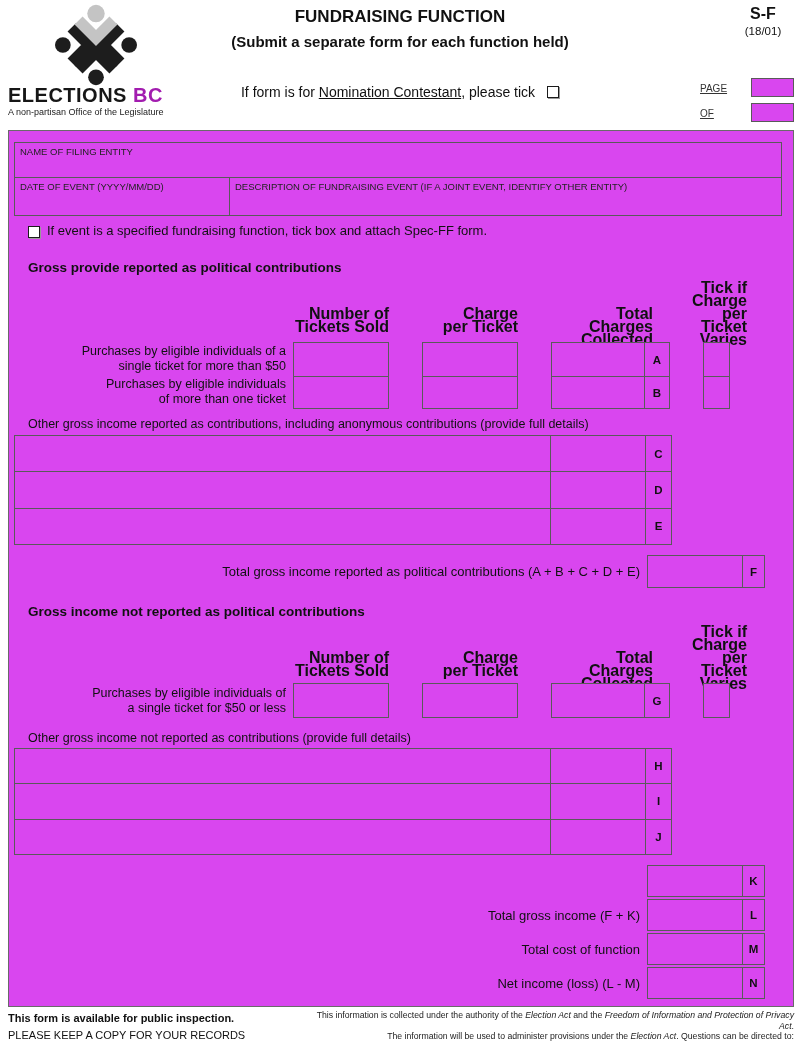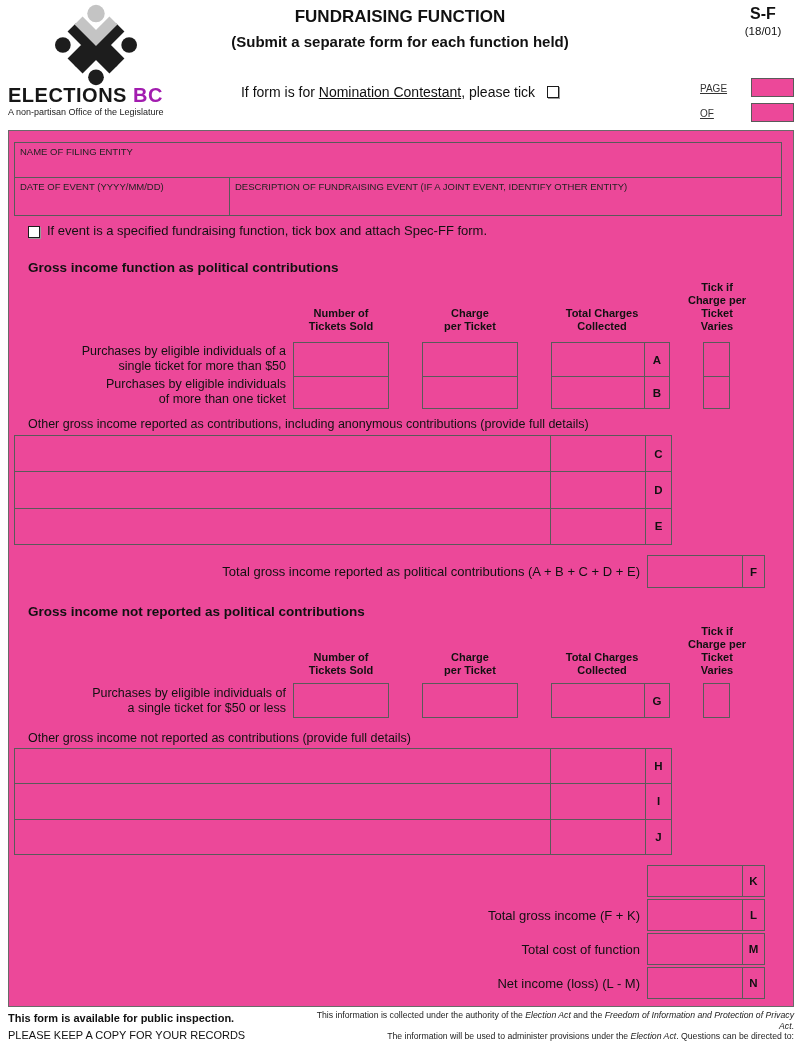--- a/index.html
+++ b/index.html
@@ -7,37 +7,37 @@
         font-family:"Liberation Sans",sans-serif;color:#111;overflow:hidden;}
   .abs{position:absolute;}
   .pre{white-space:pre-line;}
   .bold{font-weight:bold;}
   .it{font-style:italic;}
   .ul{text-decoration:underline;}
   .center{text-align:center;}
   .right{text-align:right;}
 
   
-  .fbox{position:absolute;border:1px solid #5a5a5a;background:#ec4899;box-sizing:border-box;}
+  .fbox{position:absolute;border:1px solid #5a5a5a;background:#d946ef;box-sizing:border-box;}
   .half{height:33px;box-sizing:border-box;}
   .half.divider{border-top:1px solid #5a5a5a;}
   .hrow{display:flex;}
   .amt{flex:1;}
   .letter{width:24px;border-left:1px solid #5a5a5a;display:flex;align-items:center;
           justify-content:center;font-weight:bold;font-size:11.5px;}
   .letter.narrow{width:21px;}
 
   .vtable{display:flex;flex-direction:column;}
   .trow{flex:1;display:flex;box-sizing:border-box;}
   .trow + .trow{border-top:1px solid #5a5a5a;}
   .desc{flex:1;}
   .amt2{width:94px;border-left:1px solid #5a5a5a;}
 
-  .colhead{position:absolute;font-weight:bold;font-size:11px;line-height:13px;
-           text-align:center;}
+  .colhead{position:absolute;font-weight:bold;font-size:16px;line-height:13px;
+           text-align:right;}
   .rowlabel{position:absolute;display:flex;align-items:center;justify-content:flex-end;
             text-align:right;font-size:12.5px;line-height:15px;}
   .totlabel{position:absolute;display:flex;align-items:center;justify-content:flex-end;
             text-align:center;font-size:13px;}
   .seclabel{position:absolute;font-weight:bold;font-size:13.5px;}
   .plainlabel{position:absolute;font-size:12.5px;}
 
   .celllabel{font-size:9.5px;padding:3px 5px;color:#222;}
 
   .chk{display:inline-block;width:10px;height:10px;border:1.5px solid #1c1c1c;
@@ -98,21 +98,21 @@
       </div>
       <div style="flex:1;">
         <div class="celllabel">DESCRIPTION OF FUNDRAISING EVENT (IF A JOINT EVENT, IDENTIFY OTHER ENTITY)</div>
       </div>
     </div>
   </div>
 
   <span class="chk abs" style="left:28px;top:226px;"></span>
   <div class="abs" style="left:47px;top:223px;font-size:13px;">If event is a specified fundraising function, tick box and attach Spec-FF form.</div>
 
-  <div class="seclabel" style="left:28px;top:260px;">Gross income function as political contributions</div>
+  <div class="seclabel" style="left:28px;top:260px;">Gross provide reported as political contributions</div>
 
   <div class="colhead pre" style="left:293px;top:307px;width:96px;">Number of
 Tickets Sold</div>
   <div class="colhead pre" style="left:422px;top:307px;width:96px;">Charge
 per Ticket</div>
   <div class="colhead pre" style="left:551px;top:307px;width:102px;">Total Charges
 Collected</div>
   <div class="colhead pre" style="left:687px;top:281px;width:60px;">Tick if
 Charge per
 Ticket

